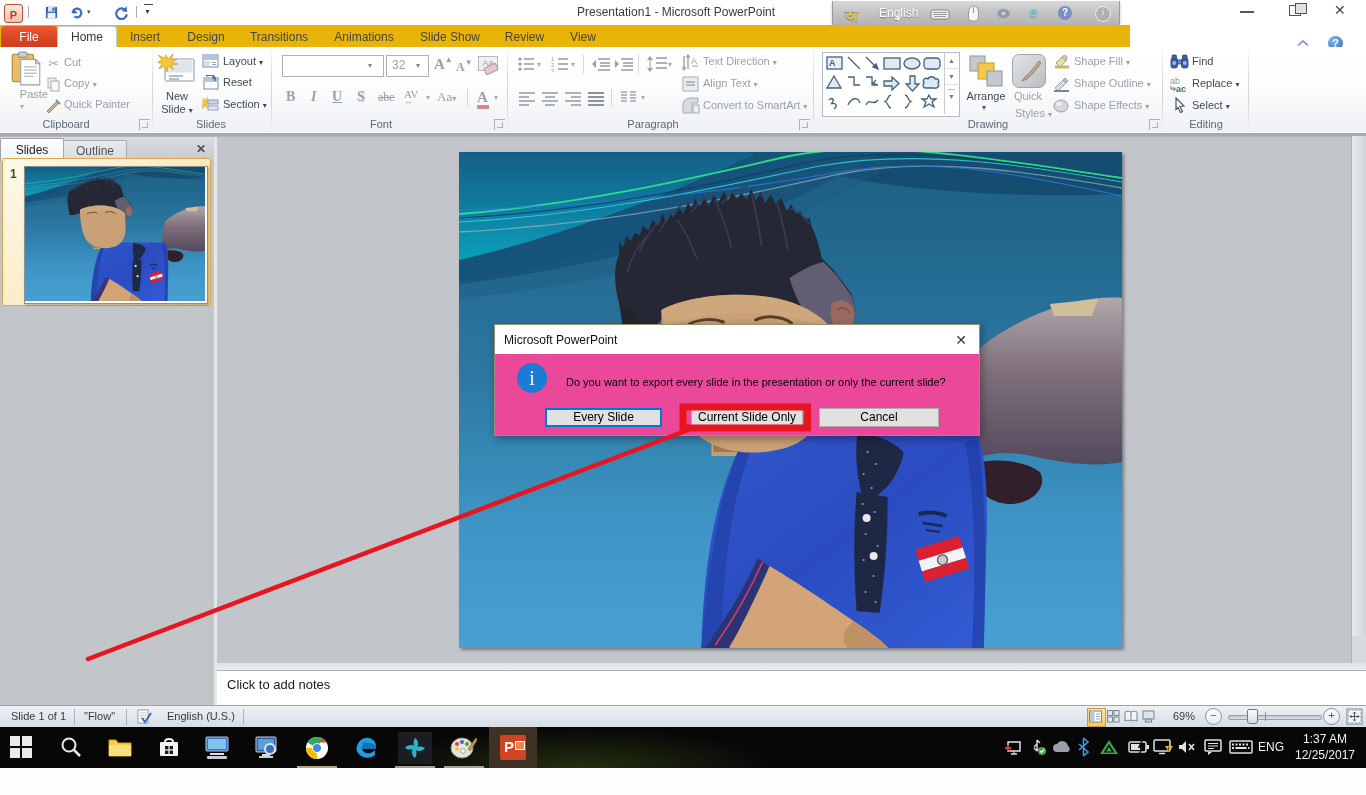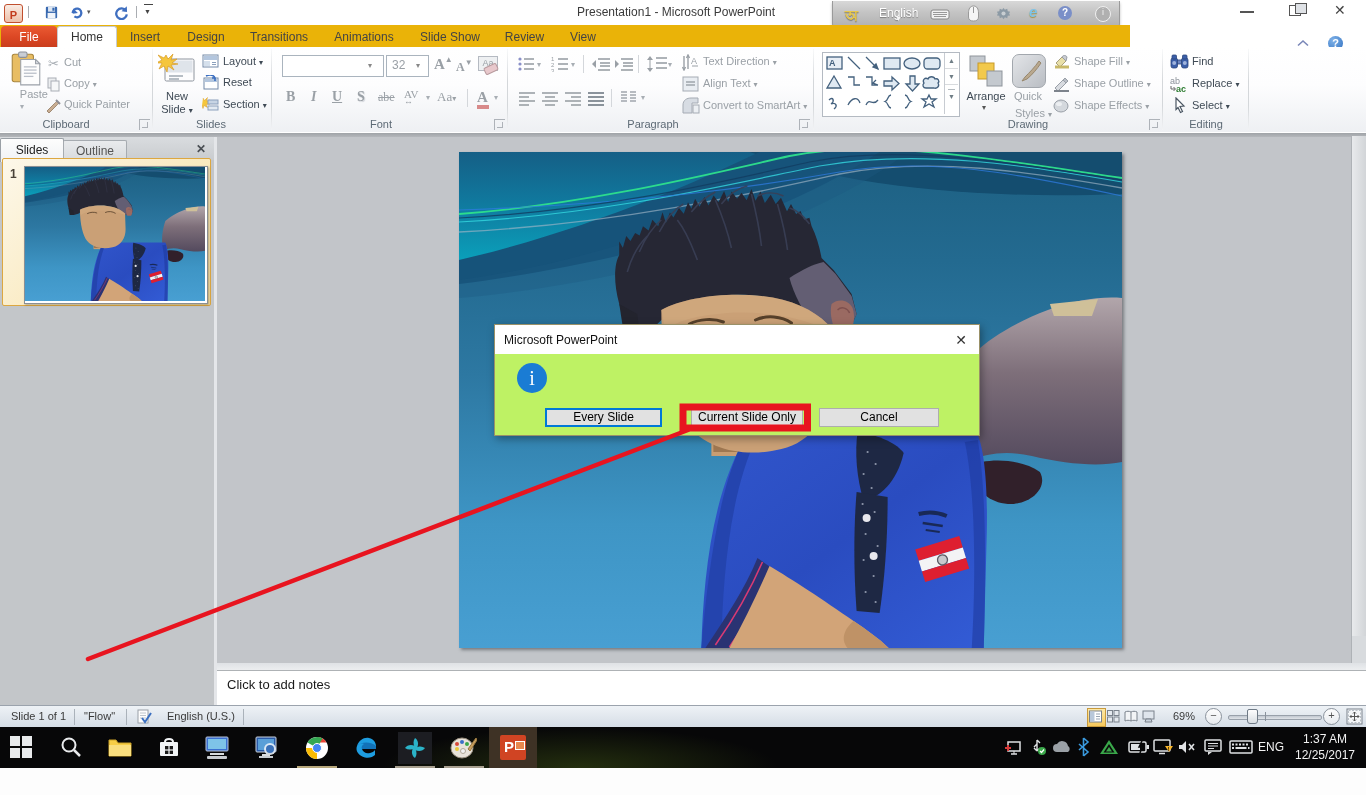--- a/index.html
+++ b/index.html
@@ -16,21 +16,21 @@
 #filetab{left:1px;top:1px;width:56px;height:23px;border-radius:4px 4px 0 0;background:linear-gradient(#ea5b33,#dc4724 48%,#c63c1c);color:#fff;font-size:12px;text-align:center;line-height:22px}
 #hometab{left:57px;top:1px;width:58px;height:23px;background:#fff;border:1px solid #c9ccd0;border-bottom:none;border-radius:3px 3px 0 0;font-size:12px;color:#333;text-align:center;line-height:21px}
 #main{left:0;top:137px;width:1366px;height:568px;background:#c2c5c9}
 #leftpanel{left:0;top:137px;width:214px;height:568px;background:#c3c6c9;border-right:1px solid #999da1}
 #paneltabs{left:0;top:137px;width:214px;height:23px;background:linear-gradient(#d9dcdf,#c9cccf)}
 #notesarea{left:217px;top:670px;width:1149px;height:35px;background:#fff;border-top:1px solid #aeb2b5}
 #statusbar{left:0;top:705px;width:1366px;height:22px;background:linear-gradient(#eef2f6,#d4dce5);border-top:1px solid #9ba3ad;font-size:11px;color:#333}
 #taskbar{left:0;top:727px;width:1366px;height:41px;background:#070708}
 #bottomstrip{left:0;top:768px;width:1366px;height:27px;background:#fdfdfd}
 .sep-v{position:absolute;top:708px;width:1px;height:16px;background:#aab2ba}
-#dialog{left:494px;top:324px;width:484px;height:110px;background:#bef264;border:1px solid #9a9168;box-shadow:2px 3px 8px rgba(0,0,0,.35)}
+#dialog{left:494px;top:324px;width:484px;height:110px;background:#ec4899;border:1px solid #9a9168;box-shadow:2px 3px 8px rgba(0,0,0,.35)}
 .dbtn{position:absolute;top:83px;height:17px;background:#e1e1e1;border:1px solid #adadad;font-size:12px;color:#000;text-align:center;line-height:17px}
 </style></head><body>
 
 <div class="abs" id="titlebar">
 
  <div style="position:absolute;left:4px;top:4px;width:17px;height:17px;border-radius:3px;background:linear-gradient(#f9ece4,#edbfa8);border:1px solid #c14f2e;text-align:center"><span style="font-size:11px;font-weight:bold;color:#c23b1c;line-height:17px">P</span></div>
  <div style="position:absolute;left:28px;top:6px;width:1px;height:12px;background:#aaadb2"></div>
  <svg style="position:absolute;left:45px;top:6px" width="13" height="13" viewBox="0 0 15 15">
       <rect x="1" y="1" width="13" height="13" rx="1" fill="#3a6ab0"></rect>
       <rect x="3.5" y="1" width="8" height="5.5" fill="#dce6f2"></rect>
@@ -102,21 +102,21 @@
  <div class="group-sep" style="left:152px"></div>
  <div class="group-sep" style="left:271px"></div>
  <div class="group-sep" style="left:507px"></div>
  <div class="group-sep" style="left:813px"></div>
  <div class="group-sep" style="left:1162px"></div>
  <div class="group-sep" style="left:1248px"></div>
  <div class="glabel" style="left:10px;width:112px">Clipboard</div>
  <div class="glabel" style="left:155px;width:112px">Slides</div>
  <div class="glabel" style="left:325px;width:112px">Font</div>
  <div class="glabel" style="left:597px;width:112px">Paragraph</div>
- <div class="glabel" style="left:972px;width:112px">Drawing</div>
+ <div class="glabel" style="left:932px;width:112px">Drawing</div>
  <div class="glabel" style="left:1150px;width:112px">Editing</div>
  <div class="launch" style="left:139px"></div>
  <div class="launch" style="left:494px"></div>
  <div class="launch" style="left:799px"></div>
  <div class="launch" style="left:1149px"></div>
 
  <svg style="position:absolute;left:10px;top:4px" width="32" height="36" viewBox="0 0 30 34">
   <rect x="2" y="3" width="20" height="26" rx="2" fill="#e8bd63" stroke="#a8853c"></rect>
   <rect x="8" y="1" width="8" height="5" rx="1.5" fill="#c9cdd4" stroke="#8c9097"></rect>
   <path d="M10,8 L24,8 L28,12 L28,32 L10,32 Z" fill="#fdfdfd" stroke="#9aa0a8"></path>
@@ -755,20 +755,21 @@
 <svg width="663" height="496" viewBox="0 0 662 496" preserveAspectRatio="none">
       <use href="#art"></use>
     </svg>
 </div>
 
 <div class="abs" id="dialog">
  <div style="position:absolute;left:0;top:0;width:100%;height:29px;background:#fff"></div>
  <div style="position:absolute;left:9px;top:8px;font-size:12px;color:#111">Microsoft PowerPoint</div>
  <div style="position:absolute;right:12px;top:7px;font-size:14px;color:#333">✕</div>
  <div style="position:absolute;left:22px;top:38px;width:30px;height:30px;border-radius:50%;background:#1a7cd4;color:#fff;font-size:20px;text-align:center;line-height:30px;font-family:'Liberation Serif',serif">i</div>
+ <div style="position:absolute;left:71px;top:51px;font-size:11px;color:#000;white-space:nowrap">Do you want to export every slide in the presentation or only the current slide?</div>
  <div class="dbtn" style="left:50px;width:113px;height:15px;line-height:15px;border:2px solid #0078d7">Every Slide</div>
  <div class="dbtn" style="left:196px;width:110px">Current Slide Only</div>
  <div class="dbtn" style="left:324px;width:118px">Cancel</div>
 </div>
 
 <svg class="abs" style="left:0;top:0;pointer-events:none" width="1366" height="795">
  <line x1="88" y1="659" x2="688" y2="430" stroke="#e8141f" stroke-width="4.5" stroke-linecap="round"></line>
  <rect x="683" y="407" width="124.5" height="21" fill="none" stroke="#e8141f" stroke-width="7"></rect>
 </svg>
 

